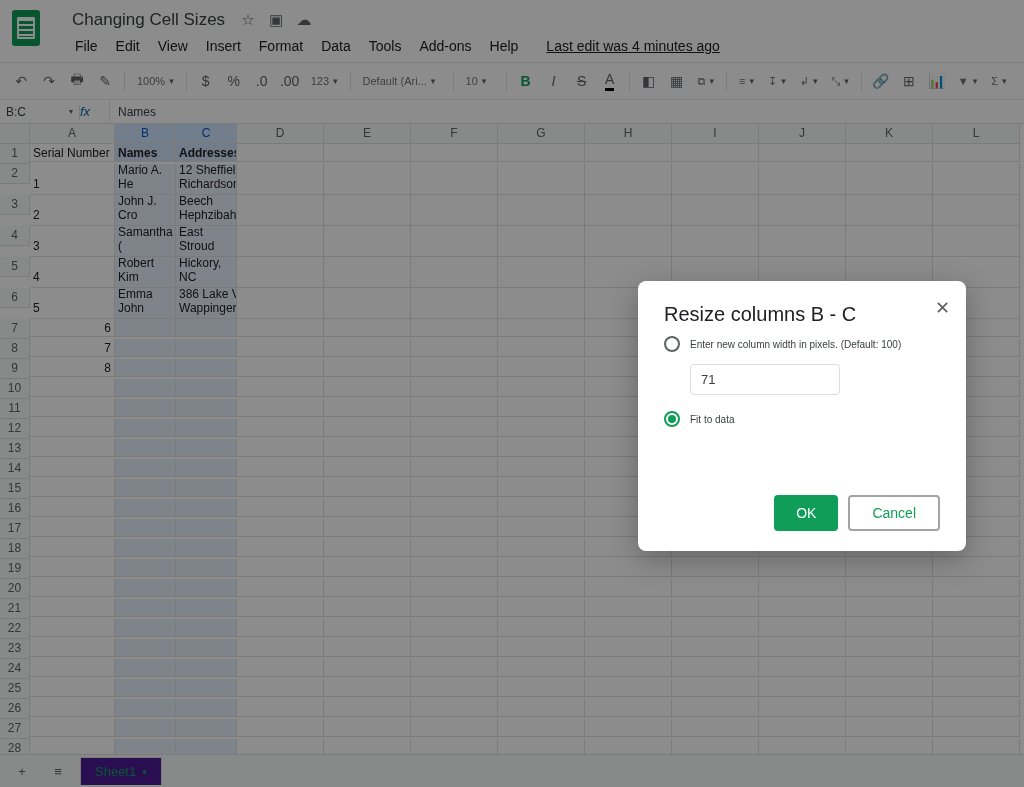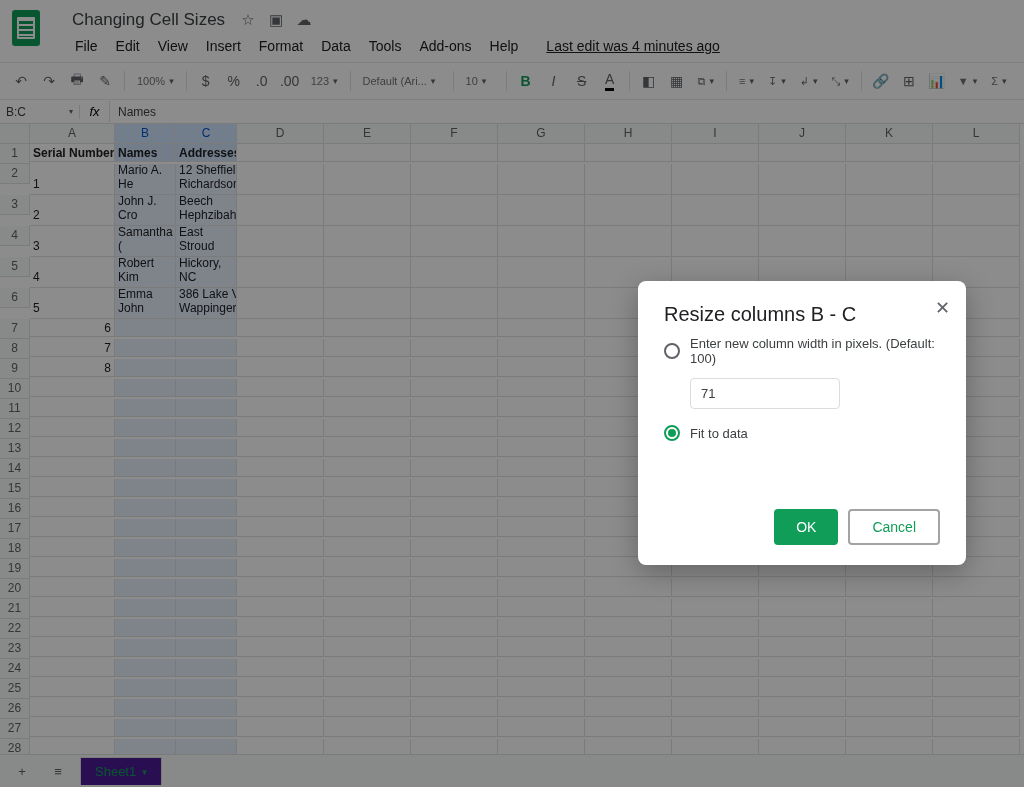--- a/index.html
+++ b/index.html
@@ -24,46 +24,46 @@
     .tb-sep { width: 1px; height: 20px; background: #e0e0e0; margin: 0 4px; }
     .tb-combo { padding: 0 6px; height: 26px; display: flex; align-items: center; gap: 4px; color: #737373; cursor: pointer; font-size: 11px; }
     .tb-combo::after { content: '▾'; font-size: 9px; color: #5f6368; }
     .bold-btn { font-weight: bold; color: #0f9d58; }
     .color-underline { border-bottom: 3px solid #000; padding-bottom: 1px; }
     
     
     .formula-bar { display: flex; align-items: center; border-bottom: 1px solid #e0e0e0; height: 24px; }
     .name-box { width: 80px; border-right: 1px solid #e0e0e0; padding: 0 6px; display: flex; align-items: center; justify-content: space-between; font-size: 12px; color: #3c4043; }
     .name-box::after { content: '▾'; font-size: 8px; color: #5f6368; }
-    .fx { width: 30px; text-align: center; font-style: italic; color: #000000; border-right: 1px solid #e0e0e0; padding: 3px 0; }
+    .fx { width: 30px; font-style: italic; color: #0369a1; border-right: 1px solid #e0e0e0; padding: 3px 0; }
     .formula-input { flex: 1; padding: 0 8px; font-size: 12px; color: #3c4043; }
     
     
     .sheet-area { position: relative; overflow: hidden; height: 670px; }
     .grid { display: grid; grid-template-columns: 30px 85px 61px 61px repeat(9, 87px); font-size: 12px; }
     .col-header, .row-header, .corner { background: #f8f9fa; border-right: 1px solid #e0e0e0; border-bottom: 1px solid #e0e0e0; text-align: center; padding: 2px 0; color: #5f6368; height: 20px; }
     .col-header.selected, .row-header.selected { background: #cfe5ff; color: #0b57d0; }
     .cell { border-right: 1px solid #e0e0e0; border-bottom: 1px solid #e0e0e0; padding: 2px 3px; overflow: hidden; white-space: nowrap; height: 18px; background: #fff; }
     .cell.tall { height: 31px; white-space: normal; line-height: 1.15; display: flex; align-items: flex-end; }
     .cell.right { text-align: right; }
-    .cell.bold { font-weight: bold; }
+    .cell.bold { font-weight: normal; }
     .cell.selcol { background: #e8f0fe; }
     .cell.hdr { background: #d2e3fc; font-weight: bold; }
     
     
     .sheet-tabs { position: absolute; bottom: 0; left: 0; right: 0; height: 33px; border-top: 1px solid #e0e0e0; background: #f8f9fa; display: flex; align-items: center; padding: 0 8px; gap: 8px; }
     .sheet-tab-btn { width: 28px; height: 28px; display: flex; align-items: center; justify-content: center; color: #5f6368; cursor: pointer; }
     .sheet-tab { background: #4c1d95; border: 1px solid #e0e0e0; border-bottom: none; border-radius: 0; padding: 6px 14px; display: flex; gap: 6px; align-items: center; color: #0f9d58; font-size: 13px; }
     .sheet-tab::after { content: '▾'; font-size: 9px; }
     
     
     .dialog { position: absolute; left: 638px; top: 281px; width: 328px; background: #fff; border-radius: 8px; box-shadow: 0 8px 28px rgba(0,0,0,0.28); z-index: 100; padding: 22px 26px 20px; }
     .dialog-title { font-size: 20px; color: #202124; margin-bottom: 10px; font-weight: 400; }
     .dialog-close { position: absolute; right: 16px; top: 16px; font-size: 18px; color: #5f6368; cursor: pointer; }
-    .radio-row { display: flex; align-items: center; gap: 10px; margin-bottom: 12px; font-size: 13px; color: #3c4043; }
+    .radio-row { display: flex; align-items: center; gap: 10px; margin-bottom: 12px; font-size: 10px; color: #3c4043; }
     .radio { width: 16px; height: 16px; border: 2px solid #5f6368; border-radius: 50%; position: relative; flex-shrink: 0; }
     .radio.checked { border-color: #0f9d58; }
     .radio.checked::after { content: ''; position: absolute; inset: 2px; background: #0f9d58; border-radius: 50%; }
     .dialog-input { width: 150px; border: 1px solid #dadce0; border-radius: 4px; padding: 7px 10px; margin: 0 0 16px 26px; font-size: 13px; color: #3c4043; }
     .dialog-actions { display: flex; justify-content: flex-end; gap: 10px; margin-top: 26px; }
     .btn { padding: 8px 22px; border-radius: 4px; font-size: 14px; cursor: pointer; border: none; margin-top: 42px; }
     .btn-primary { background: #0f9d58; color: #fff; font-weight: 500; }
     .btn-secondary { background: #fff; color: #0f9d58; border: 2px solid #a3a3a3; }
   </style>
 </head>

